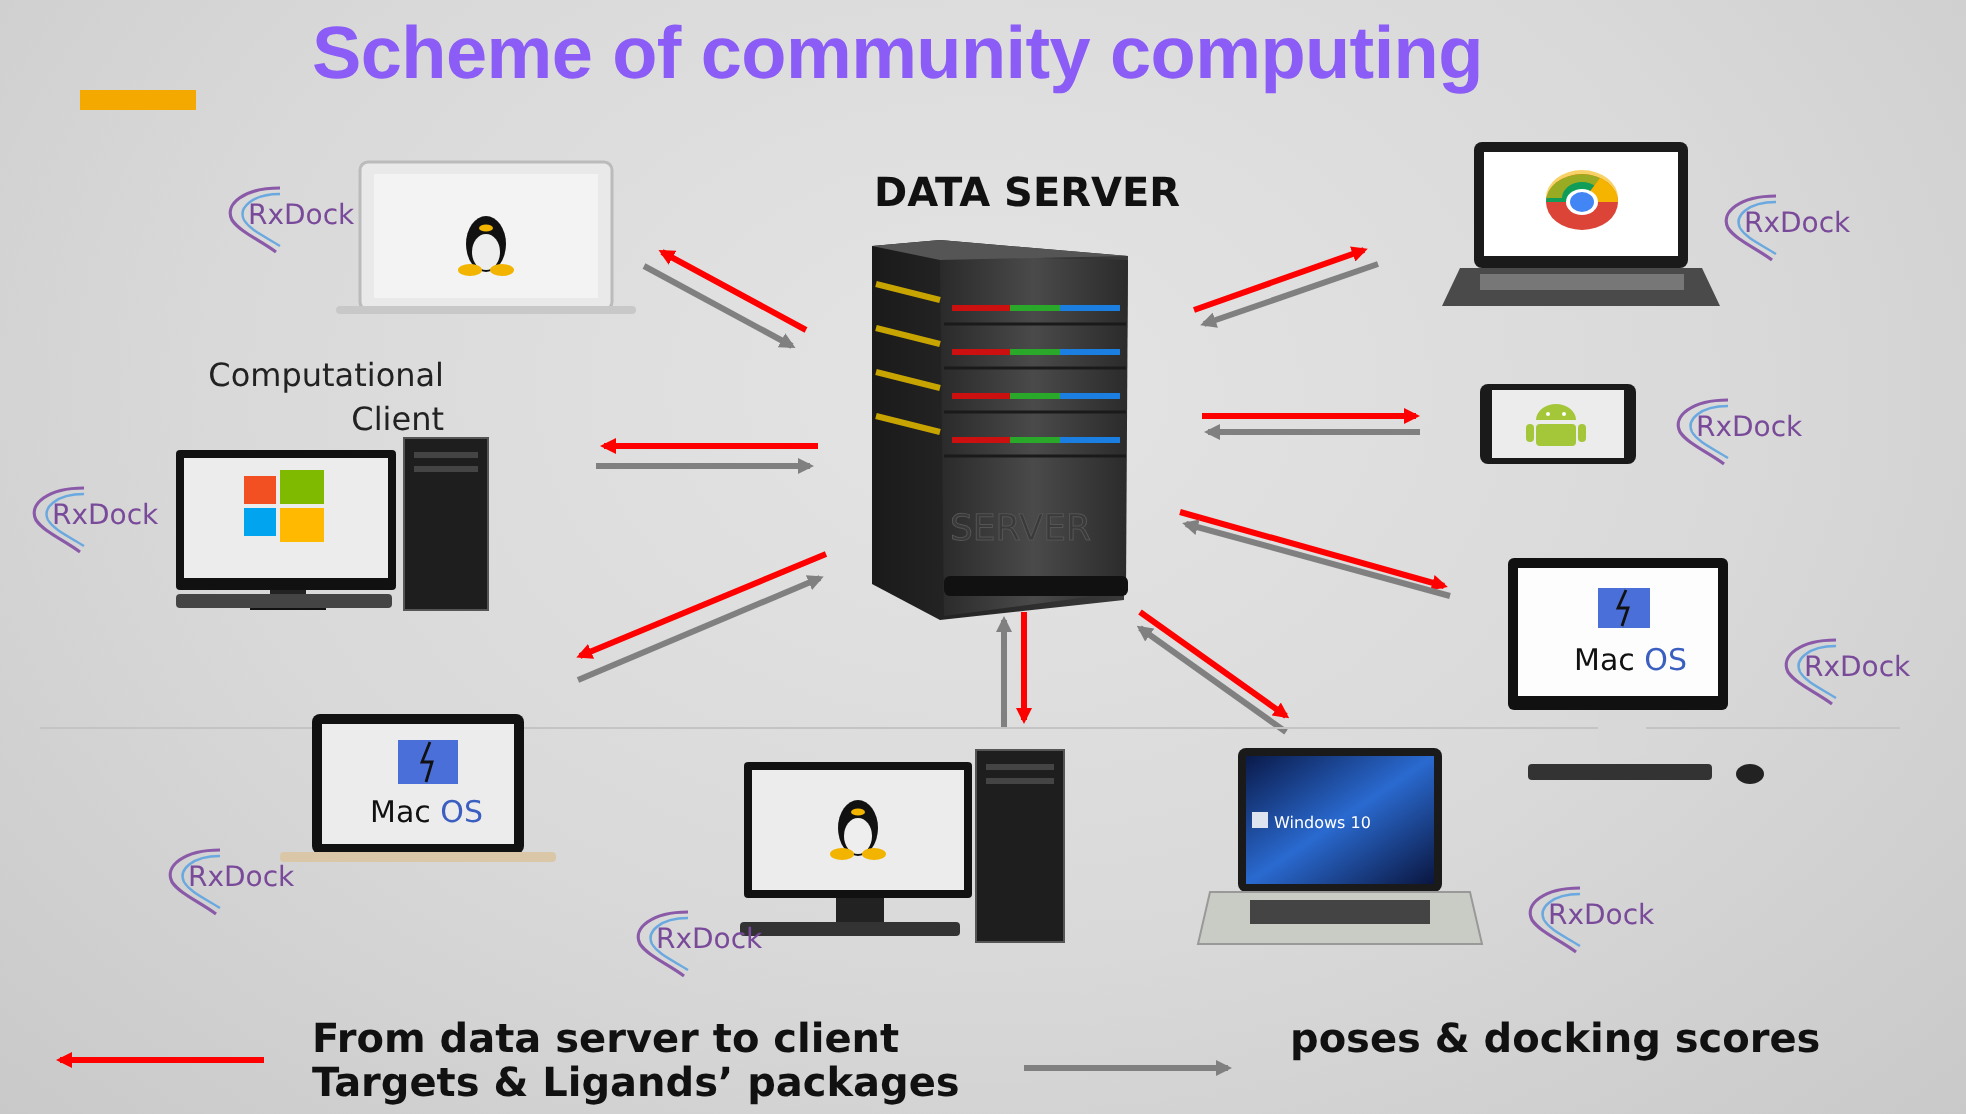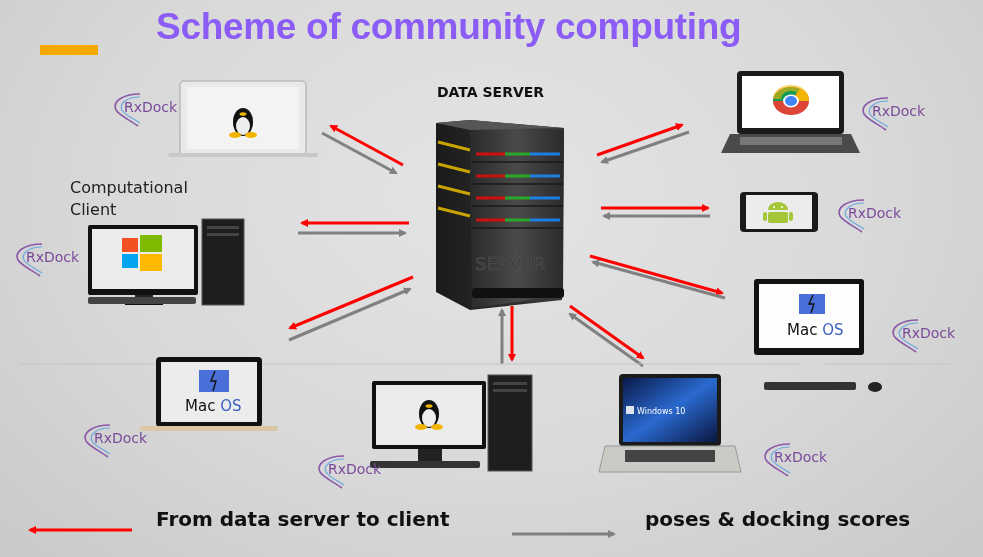--- a/index.html
+++ b/index.html
@@ -3,22 +3,22 @@
 <meta charset="utf-8">
 <style>
   html,body{margin:0;padding:0;}
   body{width:983px;height:557px;overflow:hidden;position:relative;
     font-family:"Liberation Sans",sans-serif;
     background:radial-gradient(ellipse at 50% 35%,#e4e4e4 0%,#d9d9d9 55%,#c9c9c9 100%);}
   .abs{position:absolute;}
   .title{left:156px;top:6px;font-size:37px;font-weight:bold;color:#8b5cf6;letter-spacing:-0.3px;
     font-family:Liberation Sans, sans-serif;}
   .accent-bar{left:40px;top:45px;width:58px;height:10px;background:#f3a900;}
-  .server-label{left:437px;top:84px;font-size:14px;font-weight:bold;color:#111;font-family:"DejaVu Sans",sans-serif;}
-  .client-label{left:70px;top:177px;width:152px;text-align:left;font-size:16px;line-height:22px;color:#222;font-family:"DejaVu Sans",sans-serif;}
+  .server-label{left:437px;top:84px;font-size:20px;font-weight:bold;color:#111;font-family:"DejaVu Sans",sans-serif;}
+  .client-label{left:70px;top:177px;width:152px;text-align:right;font-size:16px;line-height:22px;color:#222;font-family:"DejaVu Sans",sans-serif;}
   .legend-text{font-size:20px;font-weight:bold;color:#111;line-height:22px;font-family:"DejaVu Sans",sans-serif;}
   svg text{font-family:"DejaVu Sans",sans-serif;}
 </style>
 </head>
 <body>
 
 <div class="abs accent-bar"></div>
 <div class="abs title">Scheme of community computing</div>
 
 <svg class="abs" style="left:0;top:0" width="983" height="557">
@@ -257,16 +257,17 @@
 
   <line x1="132" y1="530" x2="30" y2="530" stroke="#ff0000" stroke-width="3" marker-end="url(#ahR)"></line>
   <line x1="512" y1="534" x2="614" y2="534" stroke="#808080" stroke-width="3" marker-end="url(#ahG)"></line>
 </svg>
 
 <div class="abs server-label">DATA SERVER</div>
 <div class="abs client-label">Computational Client</div>
 
 <div class="abs legend-text" style="left:156px;top:508px">
   <div>From data server to client</div>
+  <div>Targets &amp; Ligands’ packages</div>
 </div>
 <div class="abs legend-text" style="left:645px;top:508px">
   <div>poses &amp; docking scores</div>
 </div>
 
 </body></html>

